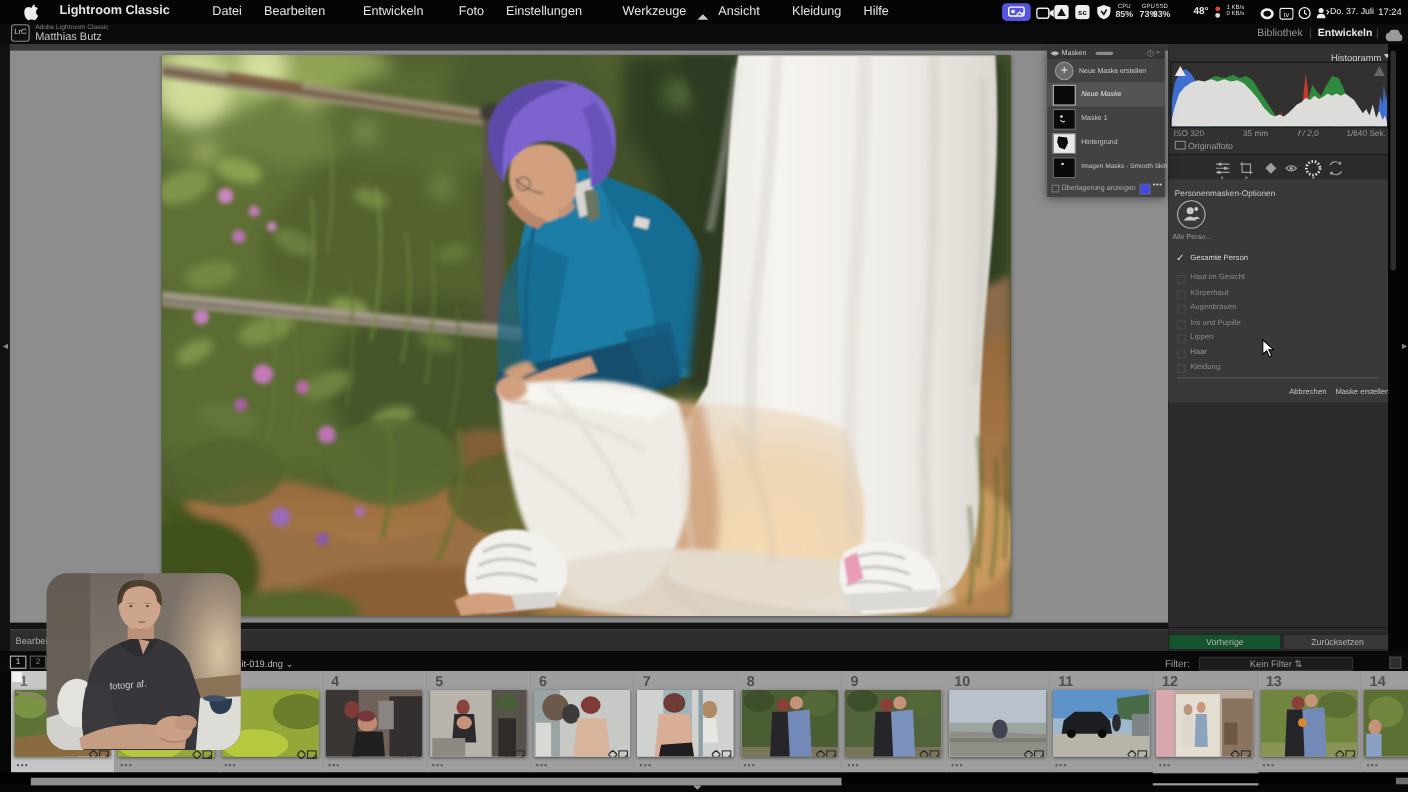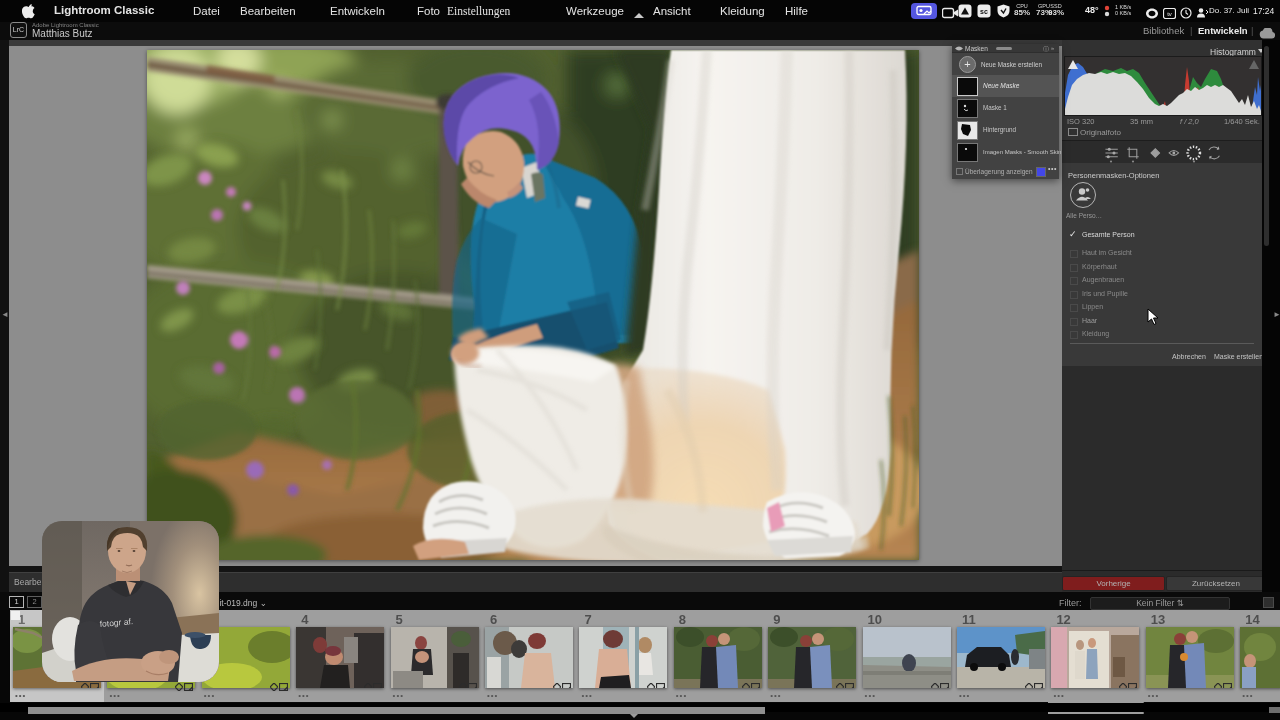--- a/index.html
+++ b/index.html
@@ -13,21 +13,21 @@
   <div class="abs" style="left:0;top:0;width:1280px;height:22px;background:#050505;"></div>
   <div class="abs" style="left:22px;top:4px;"><svg width="13" height="15" viewBox="0 0 13 15">
         <path fill="#ededed" d="M10.8 7.9c0-2 1.6-2.9 1.7-3-1-1.4-2.4-1.6-2.9-1.6-1.2-.1-2.4.7-3 .7-.6 0-1.6-.7-2.6-.7C2.6 3.3 1.3 4 .6 5.3c-1.4 2.4-.4 6 1 8 .7 1 1.5 2 2.5 2 .9 0 1.3-.6 2.5-.6s1.5.6 2.6.6c1.1 0 1.8-1 2.4-2 .8-1.1 1.1-2.2 1.1-2.3-.1 0-2-.8-2-3.1z" transform="translate(0,-1)"></path>
         <path fill="#ededed" d="M9 2.7 C9.5 2 9.9 1.1 9.8 0.2 C9 0.2 8.1 0.7 7.6 1.4 C7.1 2 6.7 2.9 6.8 3.8 C7.7 3.9 8.5 3.4 9 2.7 Z"></path>
       </svg></div>
   <div class="abs mtxt" style="left:54px;top:4px;font-weight:bold;">Lightroom Classic</div>
   <div class="abs mtxt" style="left:193px;top:5px;">Datei</div>
   <div class="abs mtxt" style="left:240px;top:5px;">Bearbeiten</div>
   <div class="abs mtxt" style="left:330px;top:5px;">Entwickeln</div>
   <div class="abs mtxt" style="left:417px;top:5px;">Foto</div>
-  <div class="abs mtxt" style="left:447px;top:5px;font-family:Liberation Serif, serif;">Einstellungen</div>
+  <div class="abs mtxt" style="left:460px;top:5px;">Einstellungen</div>
   <div class="abs mtxt" style="left:566px;top:5px;">Werkzeuge</div>
   <div class="abs mtxt" style="left:653px;top:5px;">Ansicht</div>
   <div class="abs mtxt" style="left:720px;top:5px;">Kleidung</div>
   <div class="abs mtxt" style="left:785px;top:5px;">Hilfe</div>
   <div id="statusicons">
     <div class="abs" style="left:911px;top:3px;width:26px;height:16px;background:#5456e0;border-radius:4px;">
       <svg width="26" height="16">
           <rect x="6" y="3.5" width="14" height="8" rx="1.5" fill="none" stroke="#fff" stroke-width="1.3"></rect>
           <circle cx="10" cy="7.5" r="1.6" fill="#fff"></circle>
           <path d="M13 11 l3-3 2 2 2-2" stroke="#fff" stroke-width="1.2" fill="none"></path>
@@ -415,21 +415,21 @@
       <div class="abs" style="left:8px;top:127.5px;width:6px;height:6px;border:1px solid #4a4a4a;"></div>
       <div class="abs" style="left:8px;top:141px;width:6px;height:6px;border:1px solid #4a4a4a;"></div>
       <div class="abs" style="left:8px;top:154.5px;width:6px;height:6px;border:1px solid #4a4a4a;"></div>
       <div class="abs" style="left:8px;top:168px;width:6px;height:6px;border:1px solid #4a4a4a;"></div>
       <div class="abs" style="left:8px;top:180px;width:184px;height:0;border-top:1px solid #5a5a5a;"></div>
       <div class="abs" style="left:110px;top:190px;color:#c5c5c5;font-size:7px;">Abbrechen</div>
       <div class="abs" style="left:152px;top:190px;color:#c5c5c5;font-size:7px;">Maske erstellen</div>
     </div>
 
     <div class="abs" style="left:0;top:530px;width:200px;height:22px;border-top:1px solid #1a1a1a;"></div>
-    <div class="abs" style="left:0px;top:536px;width:101px;height:13px;background:#7f1d1d;border:1px solid #242424;border-radius:2px;color:#b3b3b3;font-size:8px;text-align:center;line-height:13px;">Vorherige</div>
+    <div class="abs" style="left:0px;top:536px;width:101px;height:13px;background:#14532d;border:1px solid #242424;border-radius:2px;color:#b3b3b3;font-size:8px;text-align:center;line-height:13px;">Vorherige</div>
     <div class="abs" style="left:104px;top:536px;width:98px;height:13px;background:#383838;border:1px solid #242424;border-radius:2px;color:#b3b3b3;font-size:8px;text-align:center;line-height:13px;">Zurücksetzen</div>
 
     <div class="abs" style="left:85px;top:268px;">
       <svg width="12" height="18" viewBox="0 0 12 18">
           <path d="M1 1 L1 14 L4.5 11 L7 16.5 L9 15.5 L6.5 10 L11 10 Z" fill="#fff" stroke="#000" stroke-width="1"></path>
         </svg>
     </div>
   </div>
 
   <div class="abs" style="left:1262px;top:40px;width:18px;height:552px;background:#050505;"></div>

